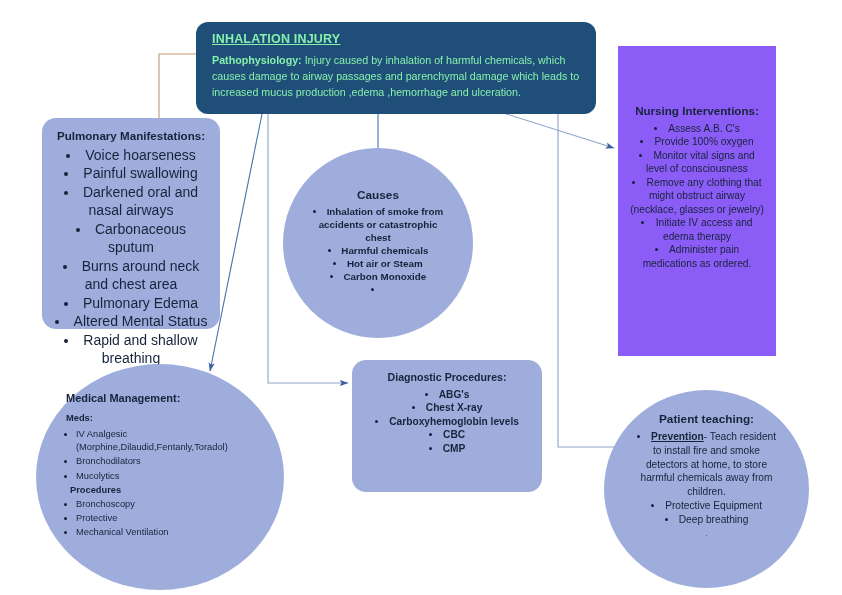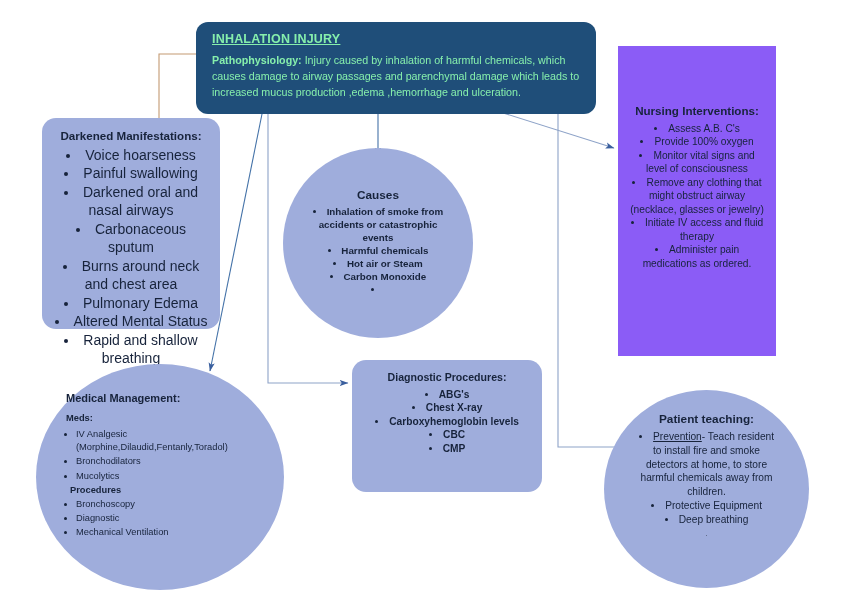--- a/index.html
+++ b/index.html
@@ -173,21 +173,21 @@
   #teaching-node {
     left: 604px;
     top: 390px;
     width: 205px;
     height: 198px;
     padding: 22px 32px 6px 32px;
   }
   #teaching-node .node-title { font-size: 11.8px; margin-bottom: 4px; }
   #teaching-node ul.bullets li { font-size: 10.2px; line-height: 1.35; }
   #teaching-node .prev {
-    font-weight: normal;
+    font-weight: bold;
     text-decoration: underline;
     margin-top: 48px;
   }
   .trailing-dot {
     text-align: center;
     font-size: 9px;
     color: #5a6480;
     margin-top: 2px;
   }
 </style>
@@ -215,66 +215,66 @@
 
     <path d="M558,114 L558,447 L641,447" fill="none" stroke="#8EA3C8" stroke-width="1.1"></path>
   </svg>
 
   <div class="node" id="header-node">
     <div id="header-title">INHALATION INJURY</div>
     <div id="header-body"><span class="lbl">Pathophysiology:</span><span> Injury caused by inhalation of harmful chemicals, which causes damage to airway passages and parenchymal damage which leads to increased mucus production ,edema ,hemorrhage and ulceration.</span></div>
   </div>
 
   <div class="node node-rect" id="clinical-node">
-    <div class="node-title">Darkened Manifestations:</div>
+    <div class="node-title">Pulmonary Manifestations:</div>
     <ul class="bullets centered">
       <li>Voice hoarseness</li>
       <li>Painful swallowing</li>
       <li>Darkened oral and nasal airways</li>
       <li>Carbonaceous sputum</li>
       <li>Burns around neck and chest area</li>
       <li>Pulmonary Edema</li>
       <li>Altered Mental Status</li>
       <li>Rapid and shallow breathing</li>
     </ul>
   </div>
 
   <div class="node node-circle" id="causes-node">
     <div class="node-title">Causes</div>
     <ul class="bullets centered">
-      <li>Inhalation of smoke from accidents or catastrophic events</li>
+      <li>Inhalation of smoke from accidents or catastrophic chest</li>
       <li>Harmful chemicals</li>
       <li>Hot air or Steam</li>
       <li>Carbon Monoxide</li>
       <li class="empty-bullet"></li>
     </ul>
   </div>
 
   <div class="node node-rect-sharp" id="nursing-node">
     <div class="node-title">Nursing Interventions:</div>
     <ul class="bullets centered">
       <li>Assess A.B. C's</li>
       <li>Provide 100% oxygen</li>
       <li>Monitor vital signs and level of consciousness</li>
       <li>Remove any clothing that might obstruct airway (necklace, glasses or jewelry)</li>
-      <li>Initiate IV access and fluid therapy</li>
+      <li>Initiate IV access and edema therapy</li>
       <li>Administer pain medications as ordered.</li>
     </ul>
   </div>
 
   <div class="node node-circle" id="medical-node">
     <div class="node-title">Medical Management:</div>
     <div class="meds-label">Meds:</div>
     <ul class="bullets left">
       <li>IV Analgesic (Morphine,Dilaudid,Fentanly,Toradol)</li>
       <li>Bronchodilators</li>
       <li>Mucolytics</li>
       <li class="sub-head">Procedures</li>
       <li>Bronchoscopy</li>
-      <li>Diagnostic</li>
+      <li>Protective</li>
       <li>Mechanical Ventilation</li>
     </ul>
   </div>
 
   <div class="node node-rect" id="diagnostic-node">
     <div class="node-title">Diagnostic Procedures:</div>
     <ul class="bullets centered">
       <li>ABG's</li>
       <li>Chest X-ray</li>
       <li>Carboxyhemoglobin levels</li>

